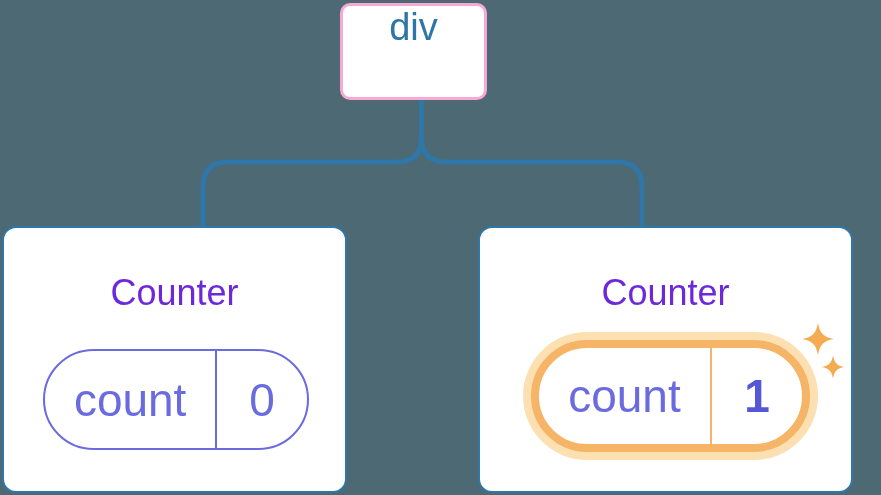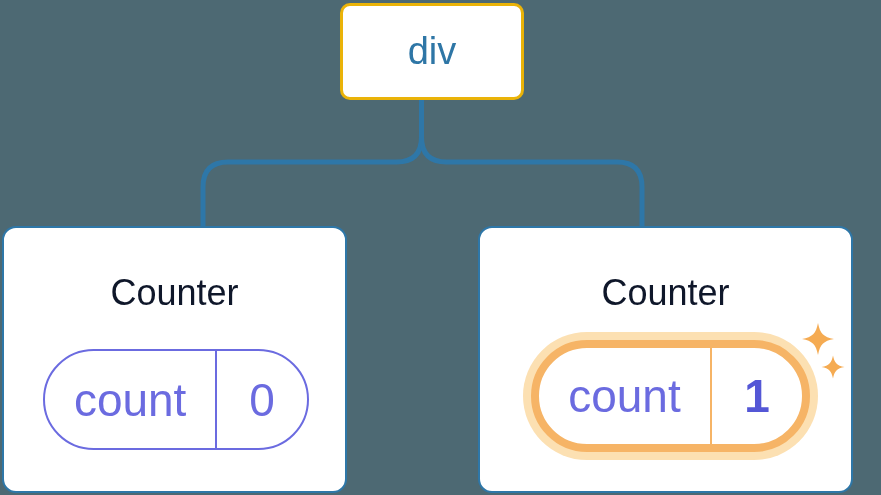--- a/index.html
+++ b/index.html
@@ -17,27 +17,26 @@
   svg.connectors {
     position: absolute;
     inset: 0;
     z-index: 0;
   }
 
   .node-root {
     position: absolute;
     left: 340px;
     top: 3px;
-    width: 184px;
+    width: 147px;
     height: 97px;
     background: #ffffff;
-    border: 3px solid #eab308;
+    border: 3px solid #f9a8d4;
     border-radius: 10px;
     display: flex;
-    align-items: center;
     justify-content: center;
     z-index: 1;
   }
   .node-root .root-label {
     color: #2e76a6;
     font-size: 38px;
     font-weight: 500;
   }
 
   .card {
@@ -50,21 +49,21 @@
     z-index: 1;
   }
   .card.left  { left: 2px;   width: 345px; }
   .card.right { left: 478px; width: 375px; }
 
   .card-title {
     margin-top: 44px;
     text-align: center;
     font-size: 36px;
     font-weight: 500;
-    color: #0f172a;
+    color: #6d28d9;
   }
 
   .state-pill {
     position: absolute;
     display: flex;
     align-items: stretch;
     border-radius: 999px;
     background: #ffffff;
     font-size: 46px;
     color: #6b6be0;

